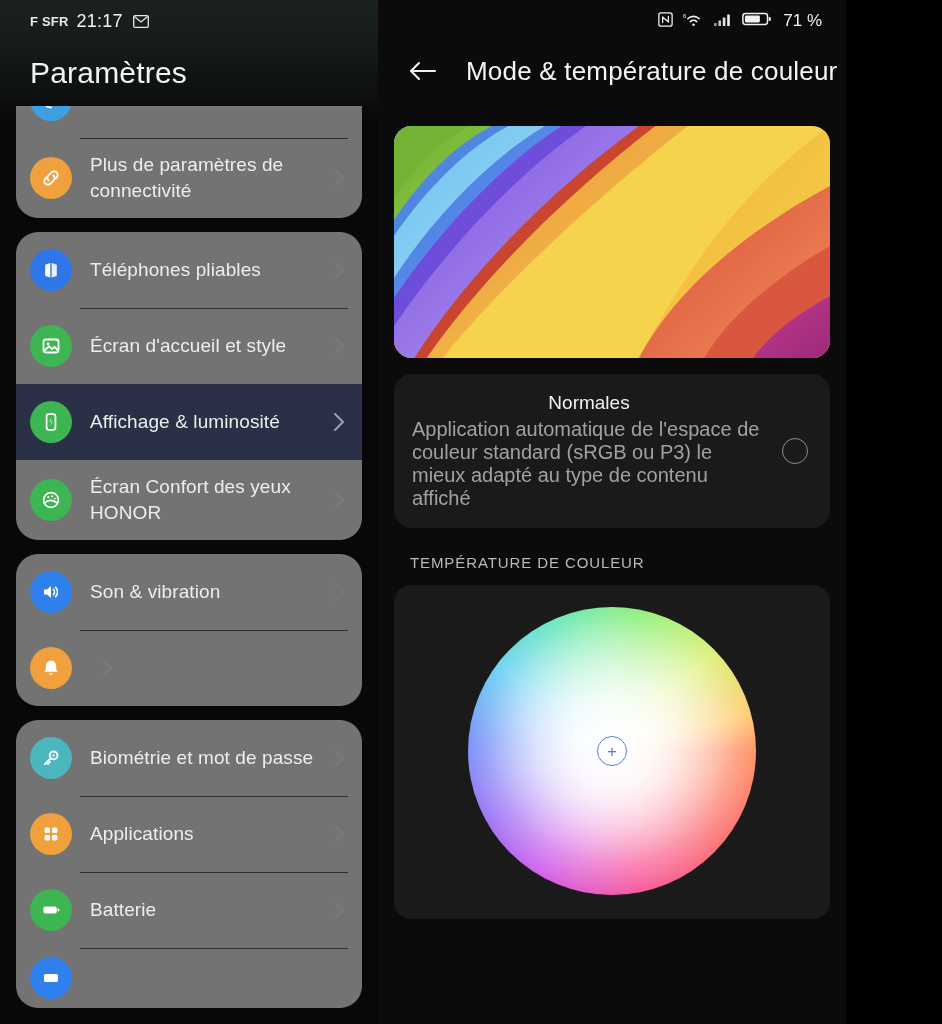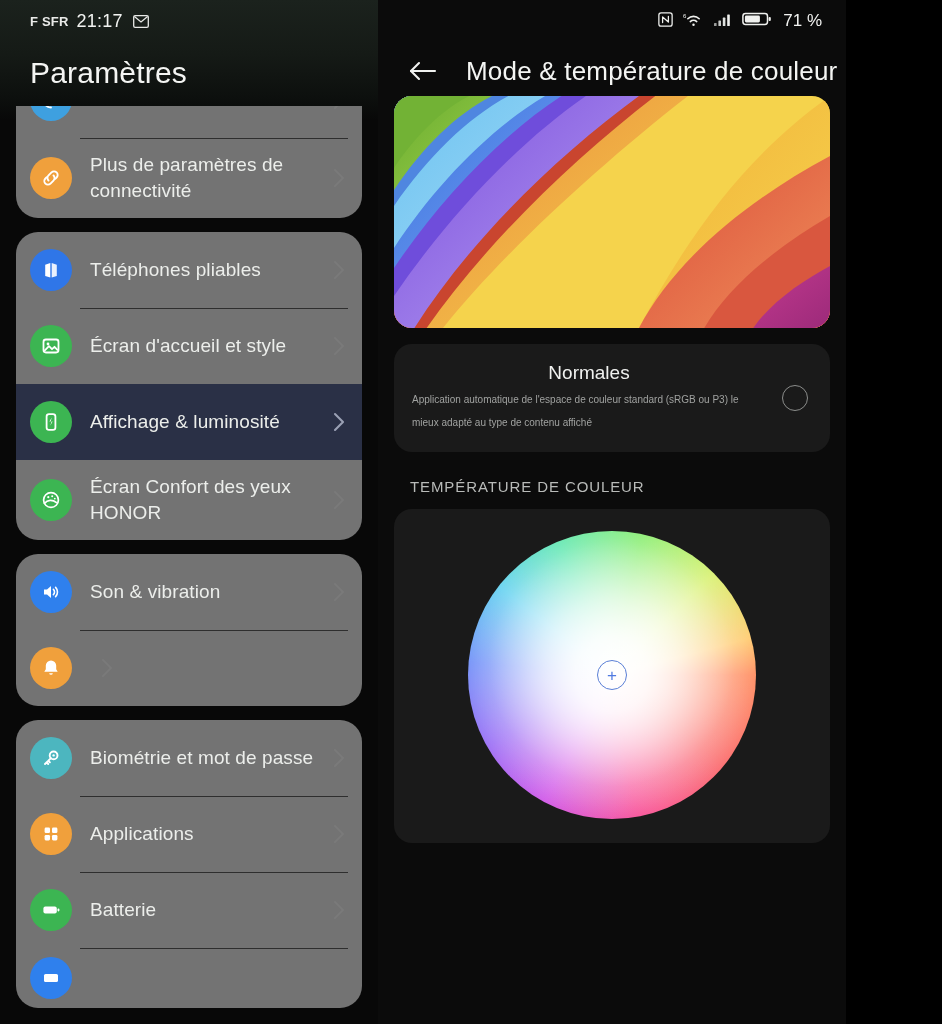--- a/index.html
+++ b/index.html
@@ -86,21 +86,21 @@
     position:relative; overflow:hidden;
   }
   .statusbar-right {
     height:42px; display:flex; align-items:center; justify-content:flex-end;
     padding-right:24px; gap:9px;
   }
   .sb-batt-text { font-size:17px; color:#f2f3f1; font-weight:400; margin-left:2px;}
 
   .main-header {
     display:flex; align-items:center; gap:26px;
-    padding: 12px 0 8px 28px;
+    padding: 12px 0 38px 28px;
   }
   .back-btn { width:34px; height:34px; display:flex; align-items:center; justify-content:center; cursor:pointer;}
   .main-title { font-size:26px; color:#f4f5f3; font-weight:400; letter-spacing:.2px;}
 
   .main-body { padding: 0 16px; }
 
   
   .preview {
     height: 232px; border-radius: 18px; overflow:hidden; position:relative;
     background:#111;
@@ -114,21 +114,21 @@
   }
   .opt-row {
     display:flex; align-items:center; padding: 18px 22px 18px 18px;
     position:relative; cursor:pointer;
   }
   .opt-row + .opt-row::before {
     content:""; position:absolute; left:18px; right:18px; top:0; height:1px; background:#2b2b2b;
   }
   .opt-texts { flex:1; padding-right:16px; }
   .opt-title { font-size:19px; color:#f0f1ef; font-weight:400; margin-bottom:4px;text-align:center;}
-  .opt-desc { font-size:10px; line-height:23px; color:#a0a2a0; font-weight:400;}
+  .opt-desc { font-size:20px; line-height:23px; color:#a0a2a0; font-weight:400;}
   .radio {
     flex:0 0 26px; width:26px; height:26px; border-radius:50%;
     border:1.6px solid #8b8d8b; background:transparent;
   }
   .radio.on {
     border:none; background:#2f7cf6;
     display:flex; align-items:center; justify-content:center;
   }
   .radio.on .dot { width:11px; height:11px; border-radius:50%; background:#fff;}
 

